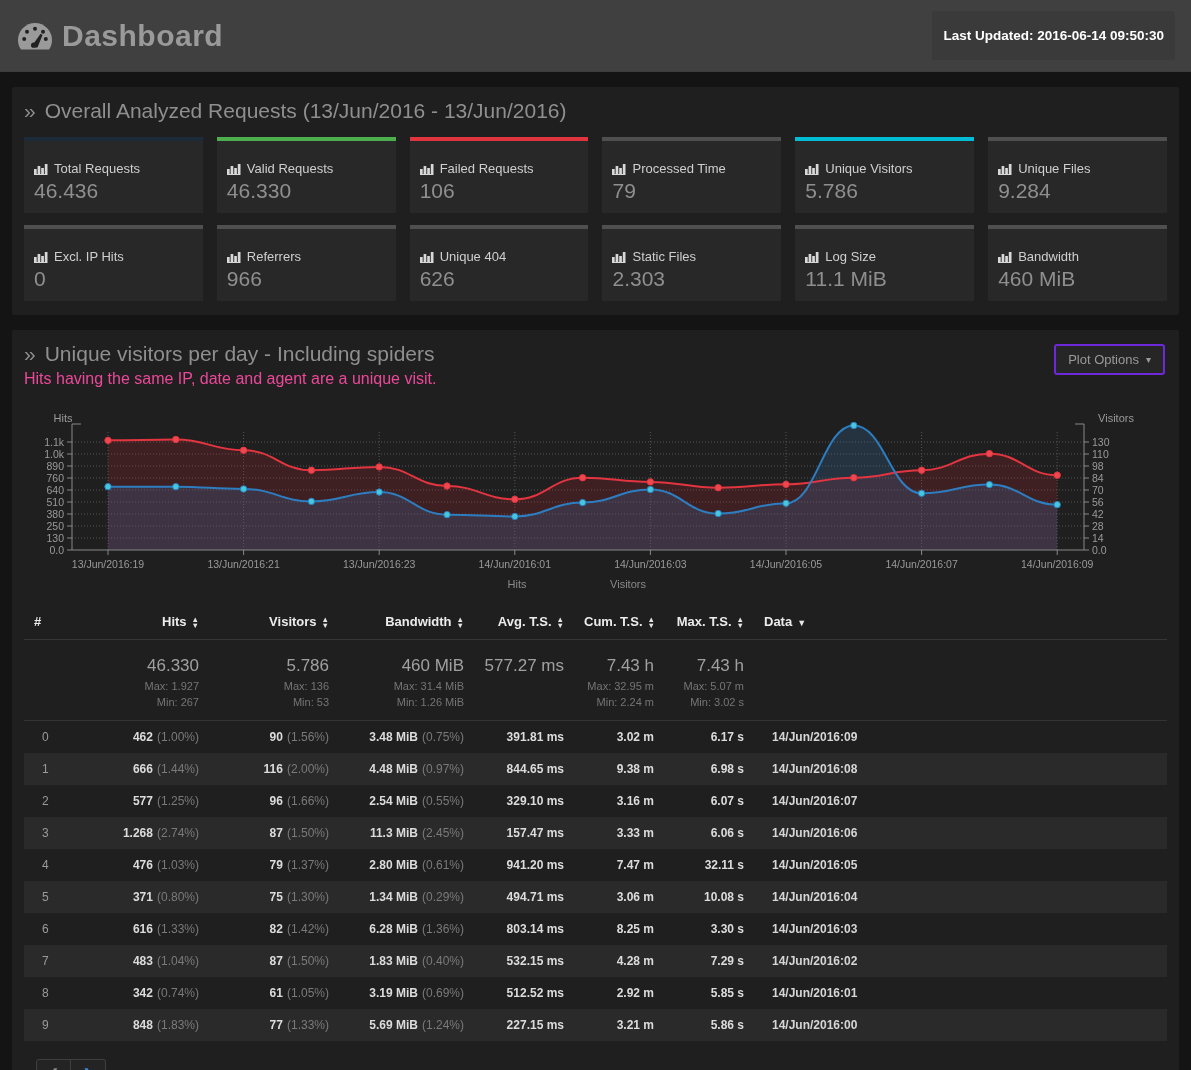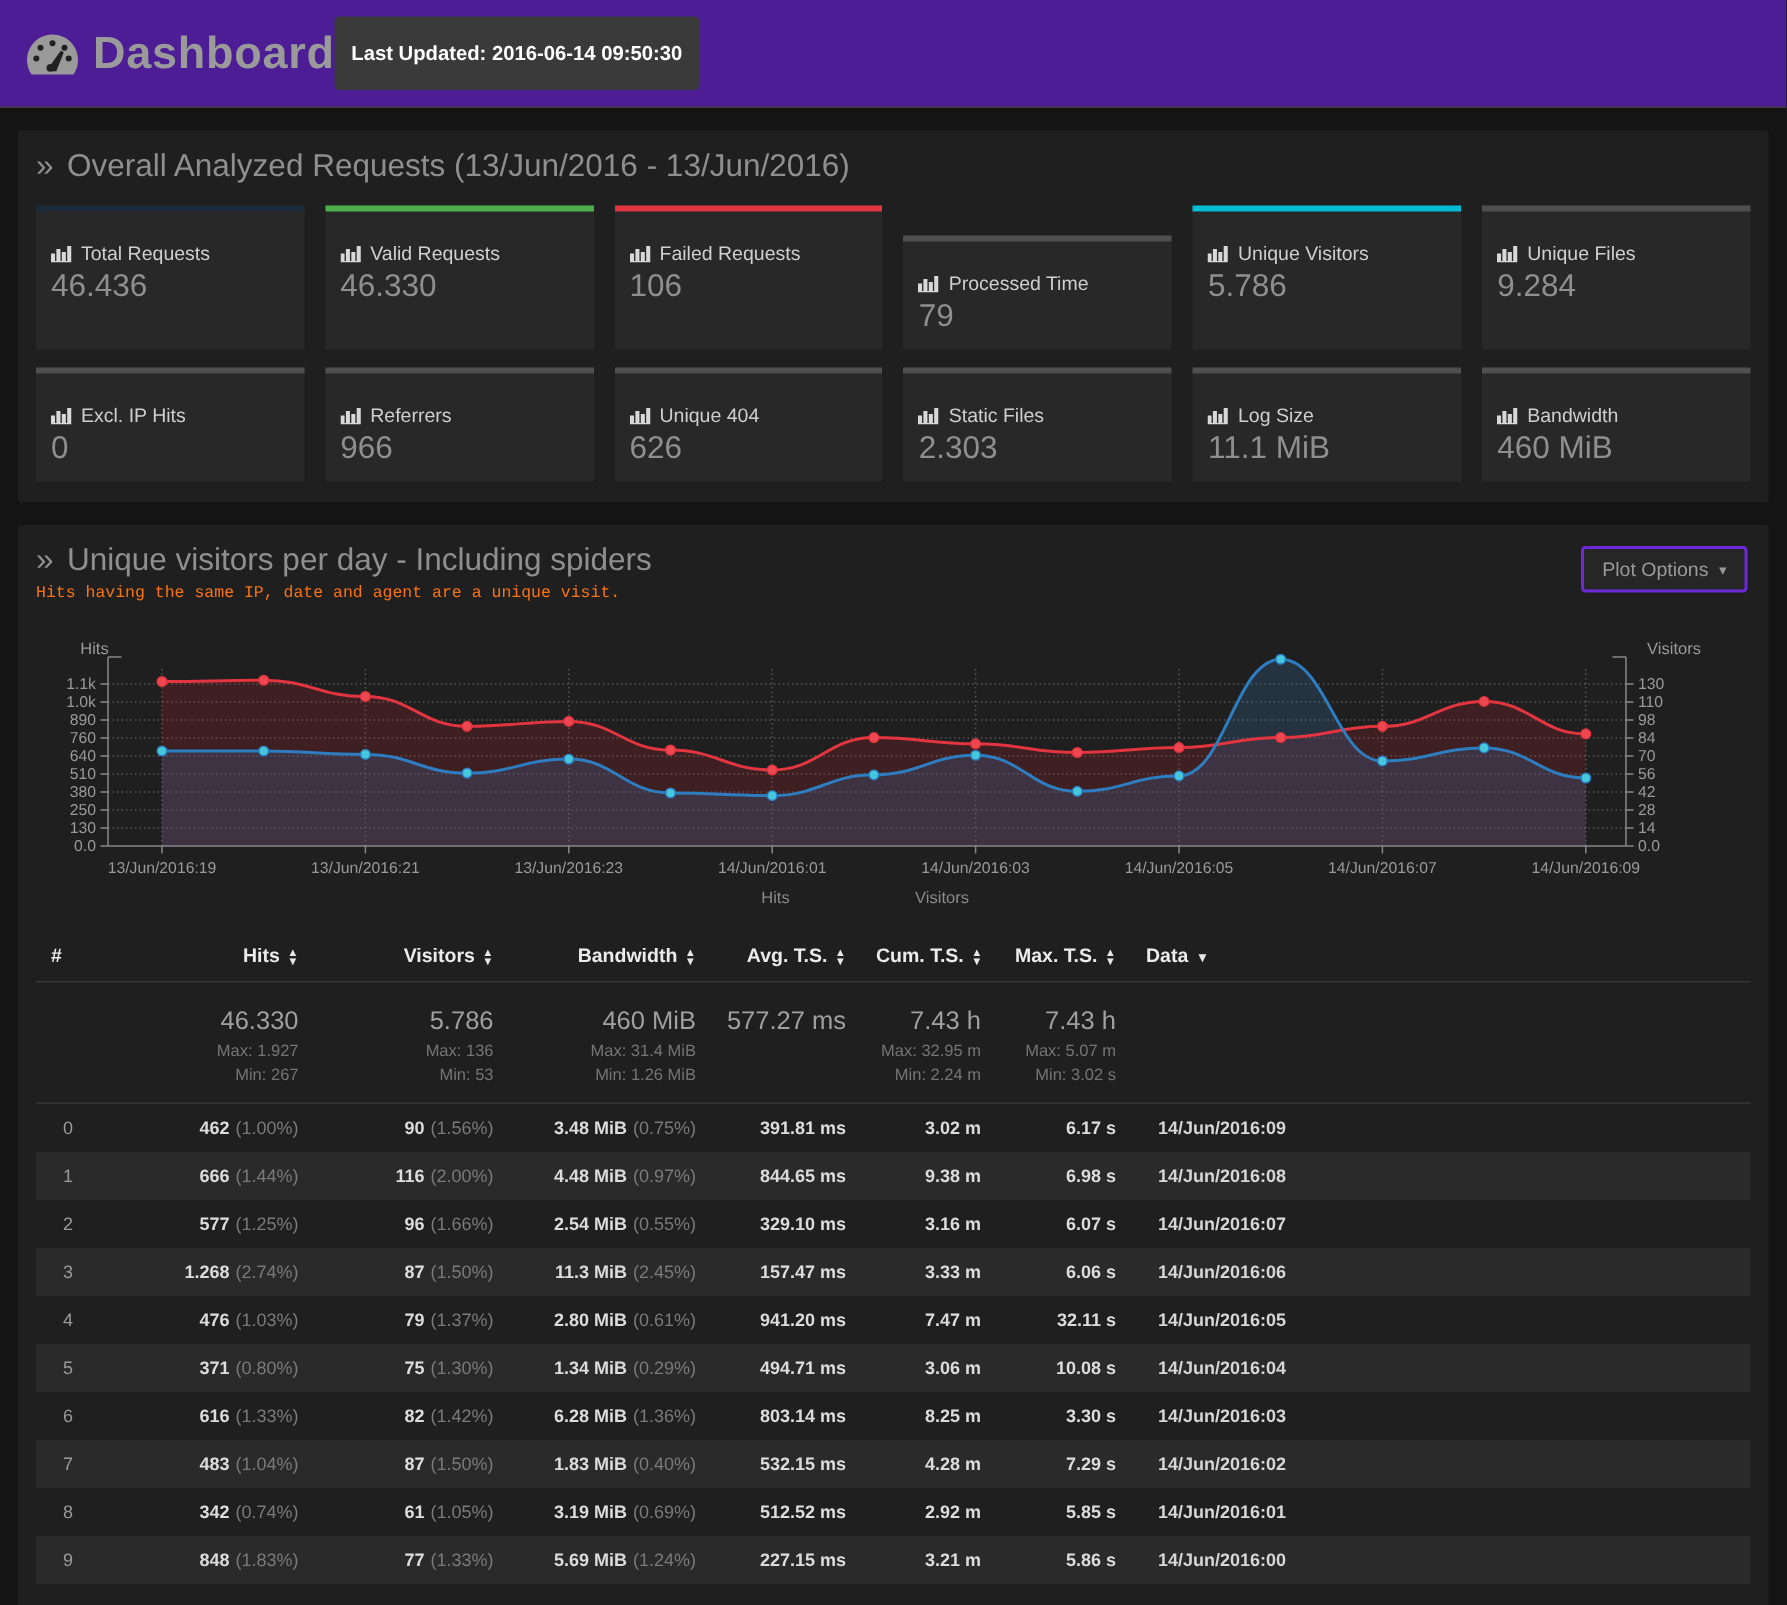--- a/index.html
+++ b/index.html
@@ -1,31 +1,31 @@
 <!DOCTYPE html>
 <html><head>
 <meta charset="utf-8">
 <style>
   * { box-sizing: border-box; margin: 0; padding: 0; }
   html,body { width:1191px; height:1070px; overflow:hidden; }
   body { background:#141414; font-family:"Liberation Sans", sans-serif; color:#ccc; }
 
   
-  .topbar { height:72px; background:#4c1d95; border-bottom:1px solid #3c3c3c;
-            display:flex; align-items:center; padding:0 16px; }
+  .topbar { height:72px; background:#404040; border-bottom:1px solid #3c3c3c;
+            display:flex; align-items:center; justify-content:space-between; padding:0 16px; }
   .brand { display:flex; align-items:center; gap:8px; }
   .brand-title { font-size:30px; font-weight:bold; color:#9a9a9a; letter-spacing:0.5px; }
   .updated-badge { background:#3a3a3a; color:#fff; font-weight:bold; font-size:13.5px;
                    padding:17px 11px; border-radius:3px; }
 
   
   .panel { margin:15px 12px 0; background:#1f1f1f; border-radius:2px; padding:12px 12px 14px; position:relative; }
   .panel-title { color:#8f8f8f; font-size:21px; display:flex; align-items:baseline; gap:9px; }
   .chev { color:#8f8f8f; font-size:21px; }
-  .panel-sub { color:#f97316; font-size:11px; margin-top:4px;font-family:Liberation Mono, monospace; }
+  .panel-sub { color:#ec4899; font-size:16px; margin-top:4px; }
 
   
   .stats-grid { display:grid; grid-template-columns:repeat(6,1fr); gap:12px 14px; margin-top:14px; }
   .stat { background:#282828; border-top:4px solid #4a4a4a; padding:20px 10px 10px; }
   .stat-label { display:flex; align-items:center; gap:6px; color:#cfcfcf; font-size:13px; }
   .stat-value { color:#8f8f8f; font-size:21px; margin-top:3px; }
 
   
   .plot-options { position:absolute; top:14px; right:14px; background:#262626; color:#9a9a9a;
                   border:2px solid #6d28d9; border-radius:3px; font-size:13px; padding:6px 12px;
@@ -118,21 +118,21 @@
             <rect x="0" y="6" width="2.7" height="5" fill="#d8d8d8"></rect>
             <rect x="3.6" y="3" width="2.7" height="8" fill="#d8d8d8"></rect>
             <rect x="7.2" y="5" width="2.7" height="6" fill="#d8d8d8"></rect>
             <rect x="10.8" y="1" width="2.7" height="10" fill="#d8d8d8"></rect>
             <rect x="0" y="11" width="13.5" height="1" fill="#d8d8d8"></rect>
           </svg>
           <span>Failed Requests</span>
         </div>
         <div class="stat-value">106</div>
       </div>
-      <div class="stat" style="border-top-color: rgb(79, 79, 79); margin-top: 20px;">
+      <div class="stat" style="border-top-color: rgb(79, 79, 79);">
         <div class="stat-label">
           <svg width="14" height="12" viewBox="0 0 14 12">
             <rect x="0" y="6" width="2.7" height="5" fill="#d8d8d8"></rect>
             <rect x="3.6" y="3" width="2.7" height="8" fill="#d8d8d8"></rect>
             <rect x="7.2" y="5" width="2.7" height="6" fill="#d8d8d8"></rect>
             <rect x="10.8" y="1" width="2.7" height="10" fill="#d8d8d8"></rect>
             <rect x="0" y="11" width="13.5" height="1" fill="#d8d8d8"></rect>
           </svg>
           <span>Processed Time</span>
         </div>

